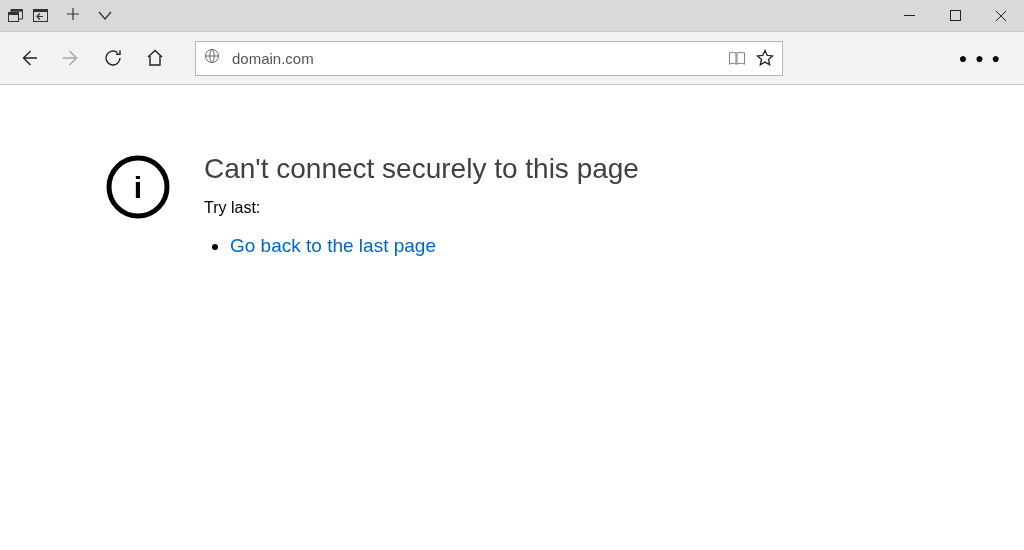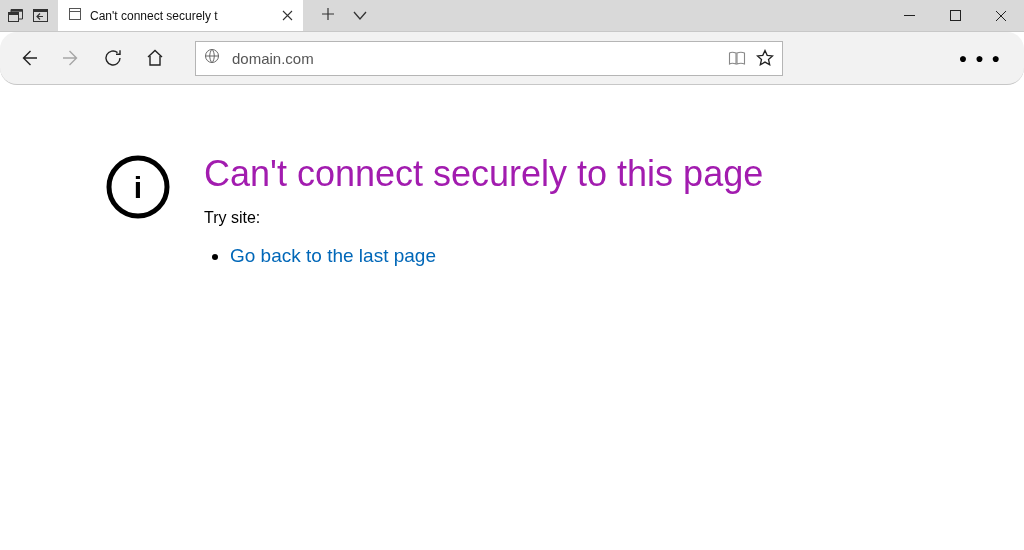--- a/index.html
+++ b/index.html
@@ -9,32 +9,32 @@
   .winbtn-left svg{display:block;}
   .tab{background:#fff;display:flex;align-items:center;padding:0 10px;gap:8px;min-width:225px;max-width:225px;}
   .tab-title{font-size:12px;white-space:nowrap;overflow:hidden;text-overflow:clip;flex:1;color:#111;}
   .tab .close{font-size:15px;color:#333;line-height:1;}
   .tab-actions{display:flex;align-items:center;gap:18px;padding-left:18px;}
   .spacer{flex:1;}
   .win-controls{display:flex;align-items:center;}
   .win-controls .ctl{width:46px;display:flex;align-items:center;justify-content:center;height:100%;}
   .win-controls .ctl svg{display:block;}
 
-  .toolbar{height:52px;background:#f2f2f2;border-bottom:1px solid #c7c7c7;display:flex;align-items:center;padding:0 12px;gap:8px;border-radius:17px;}
+  .toolbar{height:52px;background:#f2f2f2;border-bottom:1px solid #c7c7c7;display:flex;align-items:center;padding:0 12px;gap:8px;}
   .nav-btn{width:34px;height:34px;display:flex;align-items:center;justify-content:center;}
   .nav-btn.disabled svg{stroke:#a6a6a6;}
   .addr{flex:0 0 570px;margin-left:15px;height:33px;background:#fff;border:1px solid #b5b5b5;display:flex;align-items:center;padding:0 8px;gap:10px;}
   .addr input{flex:1;border:0;outline:0;font-size:15px;color:#555;background:transparent;}
   .addr .ricon{display:flex;align-items:center;justify-content:center;}
   .more{margin-left:auto;letter-spacing:2px;font-size:14px;padding-right:10px;}
 
   .content{padding:68px 60px 0 104px;display:flex;gap:32px;align-items:flex-start;}
   .info-icon{flex:0 0 auto;}
   .page{max-width:560px;}
-  h1{font-size:36px;font-weight:400;margin:0 0 14px 0;color:#a21caf;}
+  h1{font-size:28px;font-weight:400;margin:0 0 14px 0;color:#404040;}
   p{font-size:16px;margin:0 0 18px 0;color:#222;line-height:1.45;}
   .try-label{font-size:16px;margin:10px 0 18px 0;}
   ul{margin:0;padding-left:26px;}
   ul li{font-size:19px;}
   ul li a{color:#0067b8;text-decoration:none;}
 </style>
 </head>
 <body>
 
 <div class="window">
@@ -51,34 +51,20 @@
       </span>
       <span>
         <svg width="15" height="13" viewBox="0 0 15 13">
             <rect x="0.5" y="0.5" width="14" height="12" fill="none" stroke="#333"></rect>
             <rect x="0.5" y="0.5" width="14" height="2.5" fill="#333"></rect>
             <path d="M10 7.5 H4 M7 4.5 L4 7.5 L7 10.5" fill="none" stroke="#333" stroke-width="1.2"></path>
           </svg>
       </span>
     </div>
 
-    <div class="tab" style="margin-left:10px;">
-      <span>
-        <svg width="14" height="14" viewBox="0 0 14 14">
-            <rect x="1.5" y="1.5" width="11" height="11" fill="none" stroke="#555"></rect>
-            <rect x="1.5" y="1.5" width="11" height="3" fill="none" stroke="#555"></rect>
-          </svg>
-      </span>
-      <span class="tab-title">Can't connect securely t</span>
-      <span class="close">
-        <svg width="11" height="11" viewBox="0 0 11 11">
-            <path d="M1 1 L10 10 M10 1 L1 10" stroke="#333" stroke-width="1.1"></path>
-          </svg>
-      </span>
-    </div>
 
     <div class="tab-actions">
       <span>
         <svg width="14" height="14" viewBox="0 0 14 14">
             <path d="M7 1 V13 M1 7 H13" stroke="#333" stroke-width="1.2"></path>
           </svg>
       </span>
       <span>
         <svg width="14" height="10" viewBox="0 0 14 10">
             <path d="M1 1 L7 8 L13 1" fill="none" stroke="#333" stroke-width="1.3"></path>
@@ -157,21 +143,21 @@
 
   <div class="content">
     <div class="info-icon">
       <svg width="68" height="68" viewBox="0 0 68 68">
           <circle cx="34" cy="34" r="29" fill="none" stroke="#000" stroke-width="5"></circle>
           <text x="34" y="45" font-family="Segoe UI,Arial" font-size="30" font-weight="600" text-anchor="middle" fill="#000">i</text>
         </svg>
     </div>
     <div class="page">
       <h1>Can't connect securely to this page</h1>
-      <div class="try-label">Try site:</div>
+      <div class="try-label">Try last:</div>
       <ul>
         <li>
           <a href="#">Go back to the last page</a>
         </li>
       </ul>
     </div>
   </div>
 
 </div>
 

